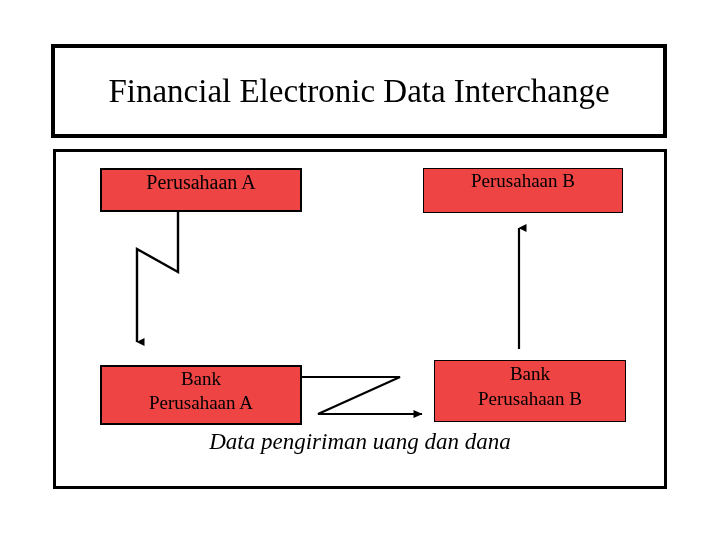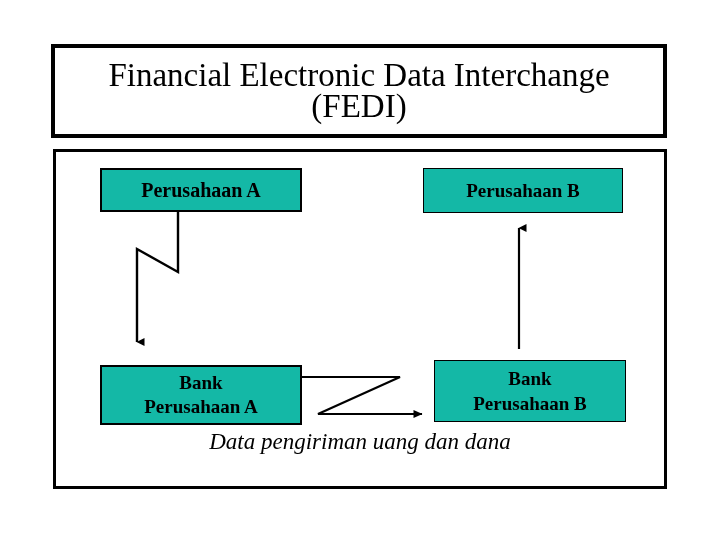--- a/index.html
+++ b/index.html
@@ -48,27 +48,26 @@
     height: 340px;
     border: 3px solid #000000;
     box-sizing: border-box;
     background: #ffffff;
   }
 
   
   .node {
     position: absolute;
     box-sizing: border-box;
-    background: #14b8a6;
+    background: #ef4444;
     display: flex;
     flex-direction: column;
     align-items: center;
-    justify-content: center;
+    justify-content: flex-start;
     text-align: center;
-    font-weight: bold;
   }
   .node .node-line {
     white-space: nowrap;
   }
 
   .node-perusahaan-a {
     left: 100px;
     top: 168px;
     width: 202px;
     height: 44px;
@@ -137,21 +136,20 @@
     pointer-events: none;
   }
 </style>
 </head>
 <body>
 
 <div id="slide">
 
   <div class="title-box">
     <div class="title-line">Financial Electronic Data Interchange</div>
-    <div class="title-line">(FEDI)</div>
   </div>
 
   <div class="main-frame"></div>
 
   <div class="node node-perusahaan-a">
     <div class="node-line">Perusahaan A</div>
   </div>
 
   <div class="node node-perusahaan-b">
     <div class="node-line">Perusahaan B</div>

